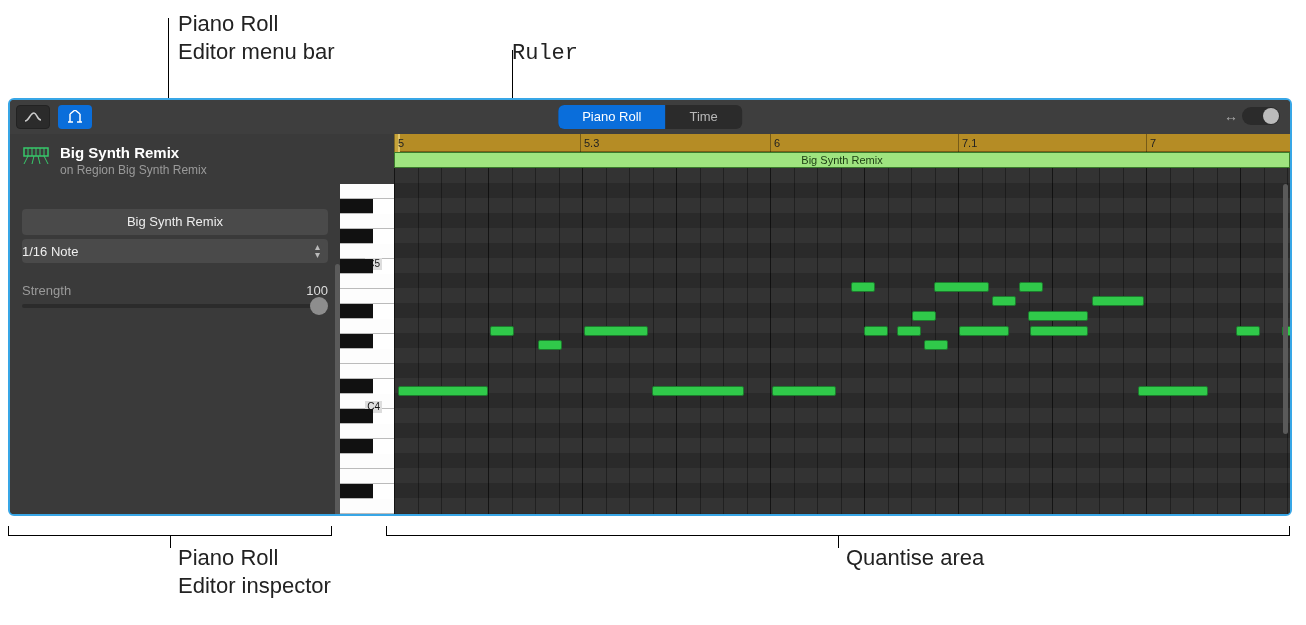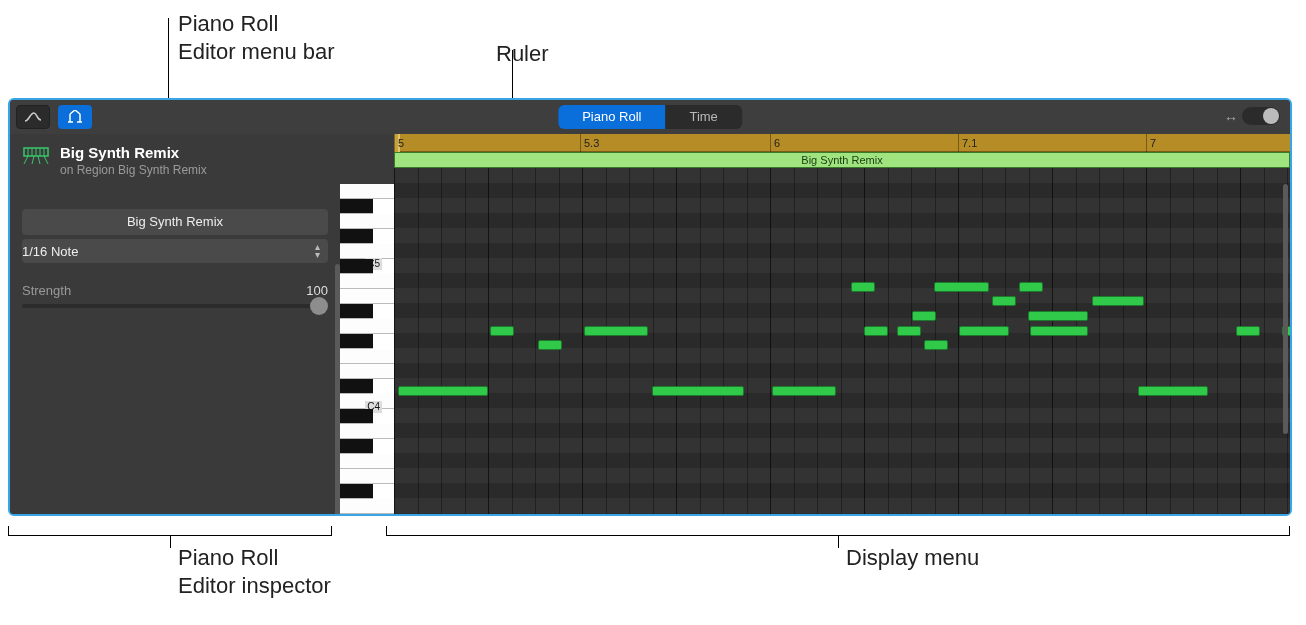--- a/index.html
+++ b/index.html
@@ -214,21 +214,21 @@
     background:#5a5a5a; border-radius:3px;
   }
 </style>
 </head>
 <body>
 
 <div class="callout" style="left:178px; top:10px; white-space:pre;">Piano Roll
 Editor menu bar</div>
 <div class="callout-line" style="left:168px; top:18px; width:1px; height:80px;"></div>
 
-<div class="callout" style="left:496px; top:40px;">Ruler</div>
+<div class="callout" style="left:512px; top:40px;font-family:Liberation Mono, monospace;">Ruler</div>
 <div class="callout-line" style="left:512px; top:50px; width:1px; height:92px;"></div>
 
 <div class="app">
 
   <div class="menubar">
     <div class="icon-btn dark">
       <svg width="18" height="12" viewBox="0 0 18 12">
         <path d="M1 10 C5 10 6 2 10 2 C13 2 13 9 17 9" stroke="#ccc" stroke-width="1.5" fill="none"></path>
       </svg>
     </div>
@@ -432,13 +432,13 @@
   </div>
 </div>
 
 <div class="bracket-h" style="left:8px; top:526px; width:324px;"></div>
 <div class="bracket-tick-v" style="left:170px; top:536px; height:12px;"></div>
 <div class="callout" style="left:178px; top:544px; white-space:pre;">Piano Roll
 Editor inspector</div>
 
 <div class="bracket-h" style="left:386px; top:526px; width:904px;"></div>
 <div class="bracket-tick-v" style="left:838px; top:536px; height:12px;"></div>
-<div class="callout" style="left:846px; top:544px;">Display menu</div>
+<div class="callout" style="left:846px; top:544px;">Quantise area</div>
 
 </body></html>

